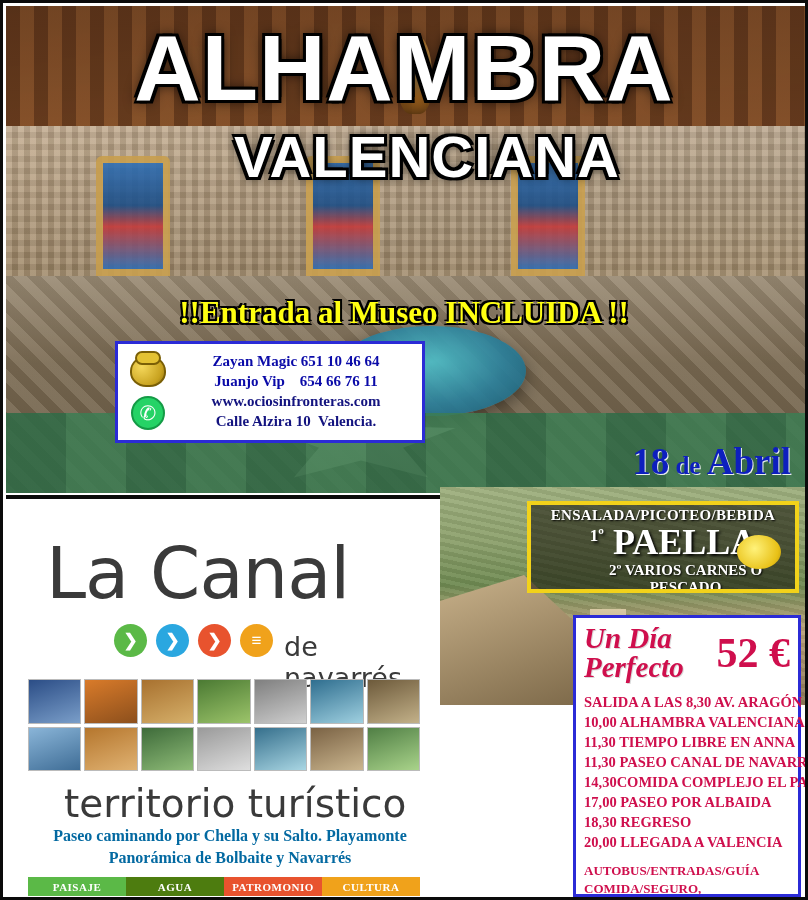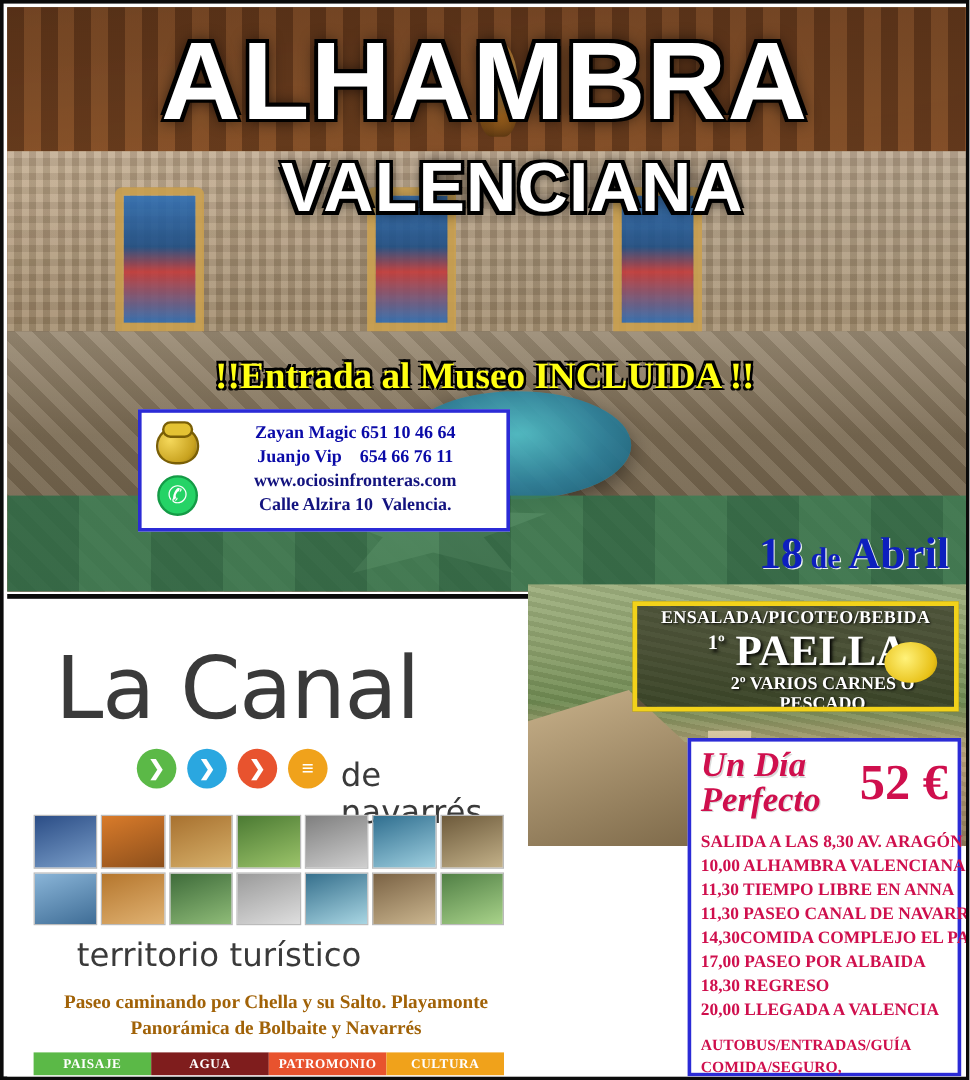--- a/index.html
+++ b/index.html
@@ -242,44 +242,44 @@
   .t8 { background: linear-gradient(160deg,#8ab5d8,#3f6d96); }
   .t9 { background: linear-gradient(160deg,#b5762d,#e0b272); }
   .t10{ background: linear-gradient(160deg,#3e6b3a,#8fbc78); }
   .t11{ background: linear-gradient(160deg,#9a9a9a,#dedede); }
   .t12{ background: linear-gradient(160deg,#356f8c,#a9d6e3); }
   .t13{ background: linear-gradient(160deg,#7a6244,#cbb68f); }
   .t14{ background: linear-gradient(160deg,#507f45,#a9d38a); }
 
   .territorio {
     position: absolute; left: 58px; top: 282px;
-    font-size: 27px; color: #3a3a3a;
+    font-size: 39px; color: #3a3a3a;
     font-family: "DejaVu Sans", sans-serif;
   }
   .foot-text {
     position: absolute; left: 18px; top: 326px;
     width: 412px;
     text-align: center;
     font-family: "Liberation Serif", serif;
     font-weight: 700;
     font-size: 16px;
-    color: #a16207;
+    color: #0369a1;
     line-height: 1.35;
   }
   .tag-bar {
     position: absolute; left: 22px; top: 378px;
     width: 392px; height: 19px;
     display: grid; grid-template-columns: repeat(4, 1fr);
     font-size: 11px; font-weight: 700; color: #fff;
     font-family: "Liberation Serif", serif;
     letter-spacing: .5px;
   }
   .tag { display: flex; align-items: center; justify-content: center; }
   .tag.green { background: #5bb947; }
-  .tag.blue  { background: #7f1d1d; text-align: center; }
+  .tag.blue  { background: #4d7c0f; text-align: center; }
   .tag.red   { background: #e8532e; }
   .tag.orange{ background: #f0a21b; }
 
   
   .right-photo {
     position: absolute; left: 437px; top: 484px;
     width: 368px; height: 218px;
     background:
       repeating-linear-gradient(12deg, rgba(255,255,255,.05) 0 4px, rgba(0,0,0,.06) 4px 8px),
       linear-gradient(180deg,#9fb07f 0%, #8ca06c 25%, #6f8a52 45%, #b9a27a 65%, #8e7a58 100%);

